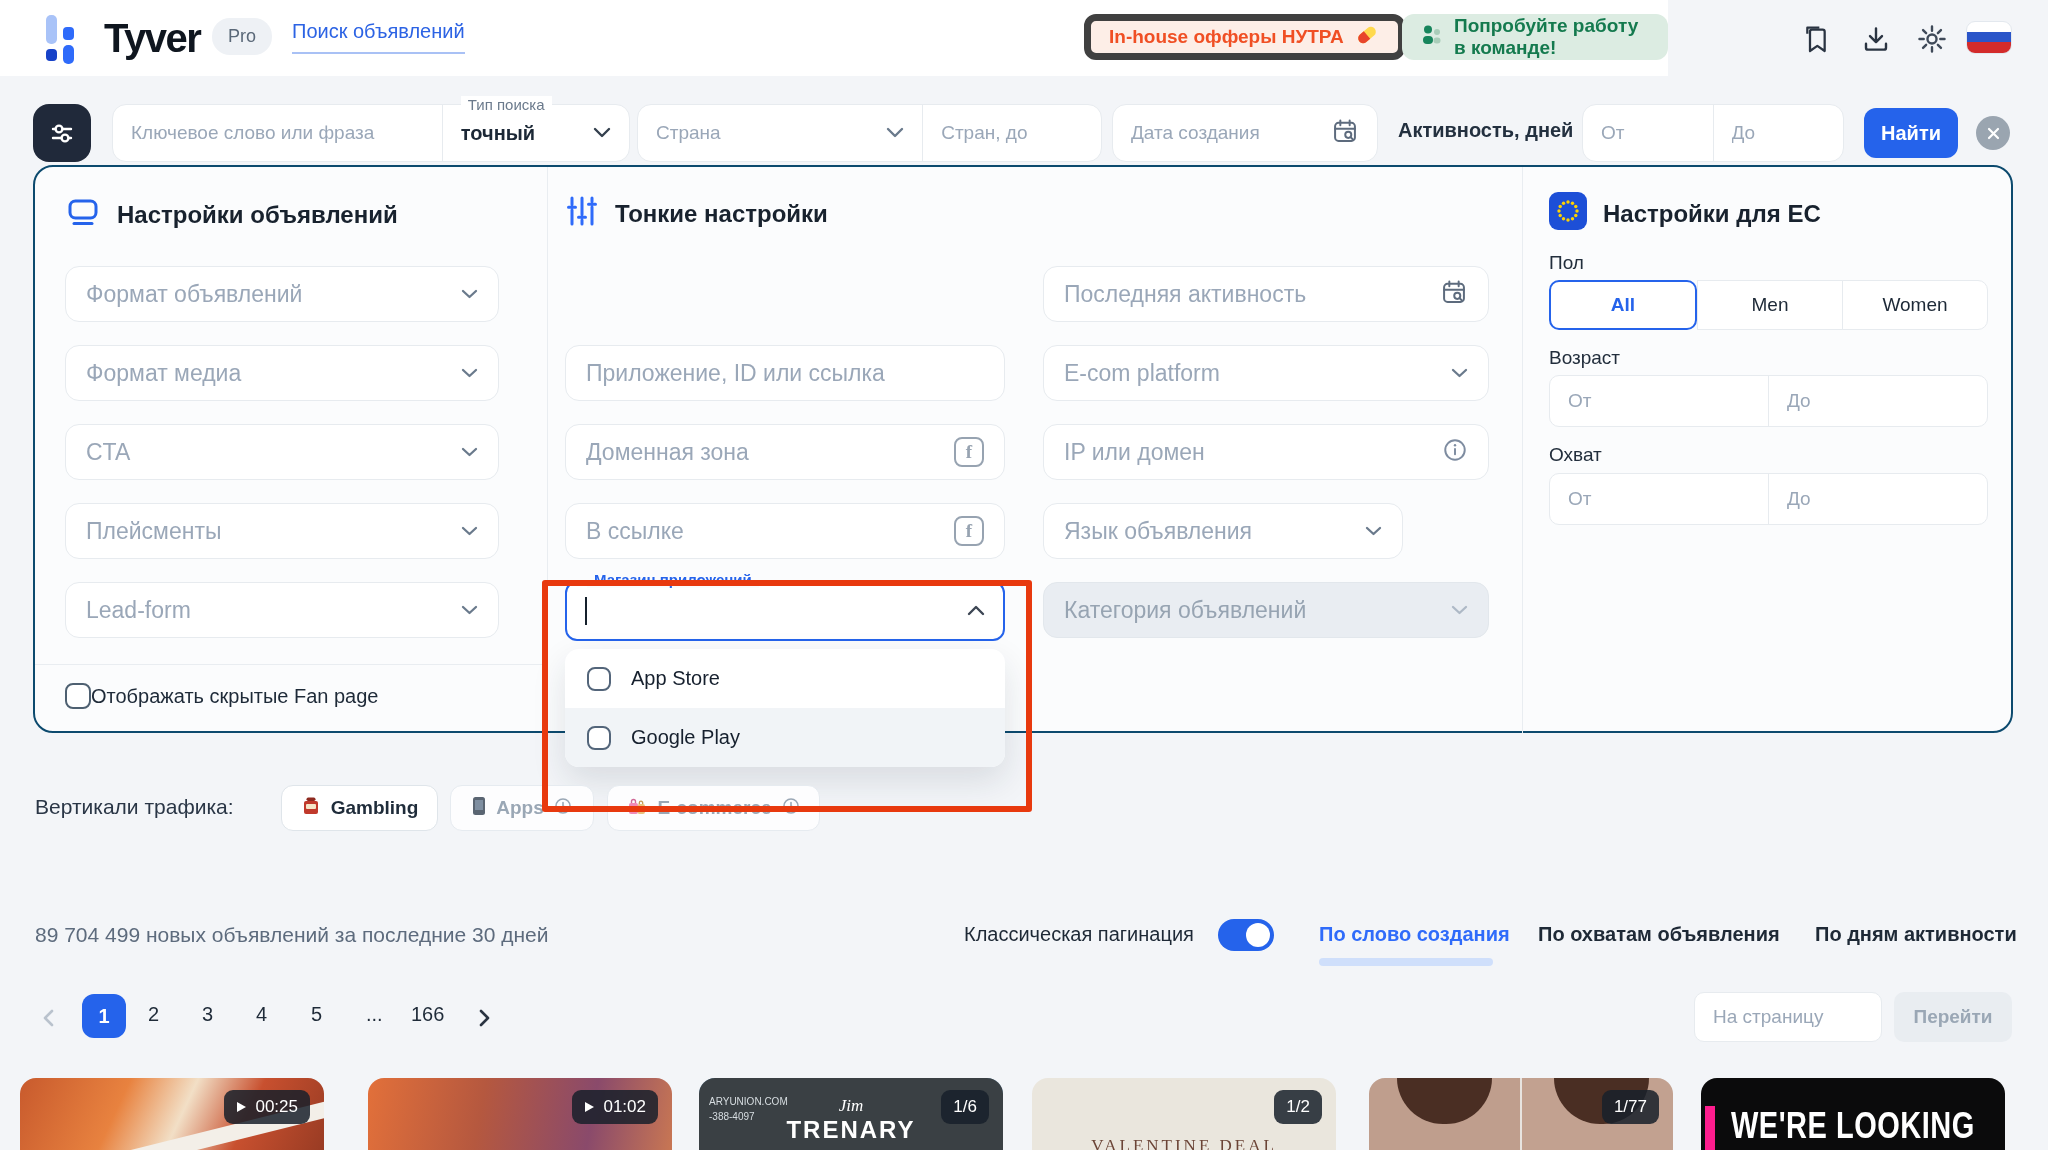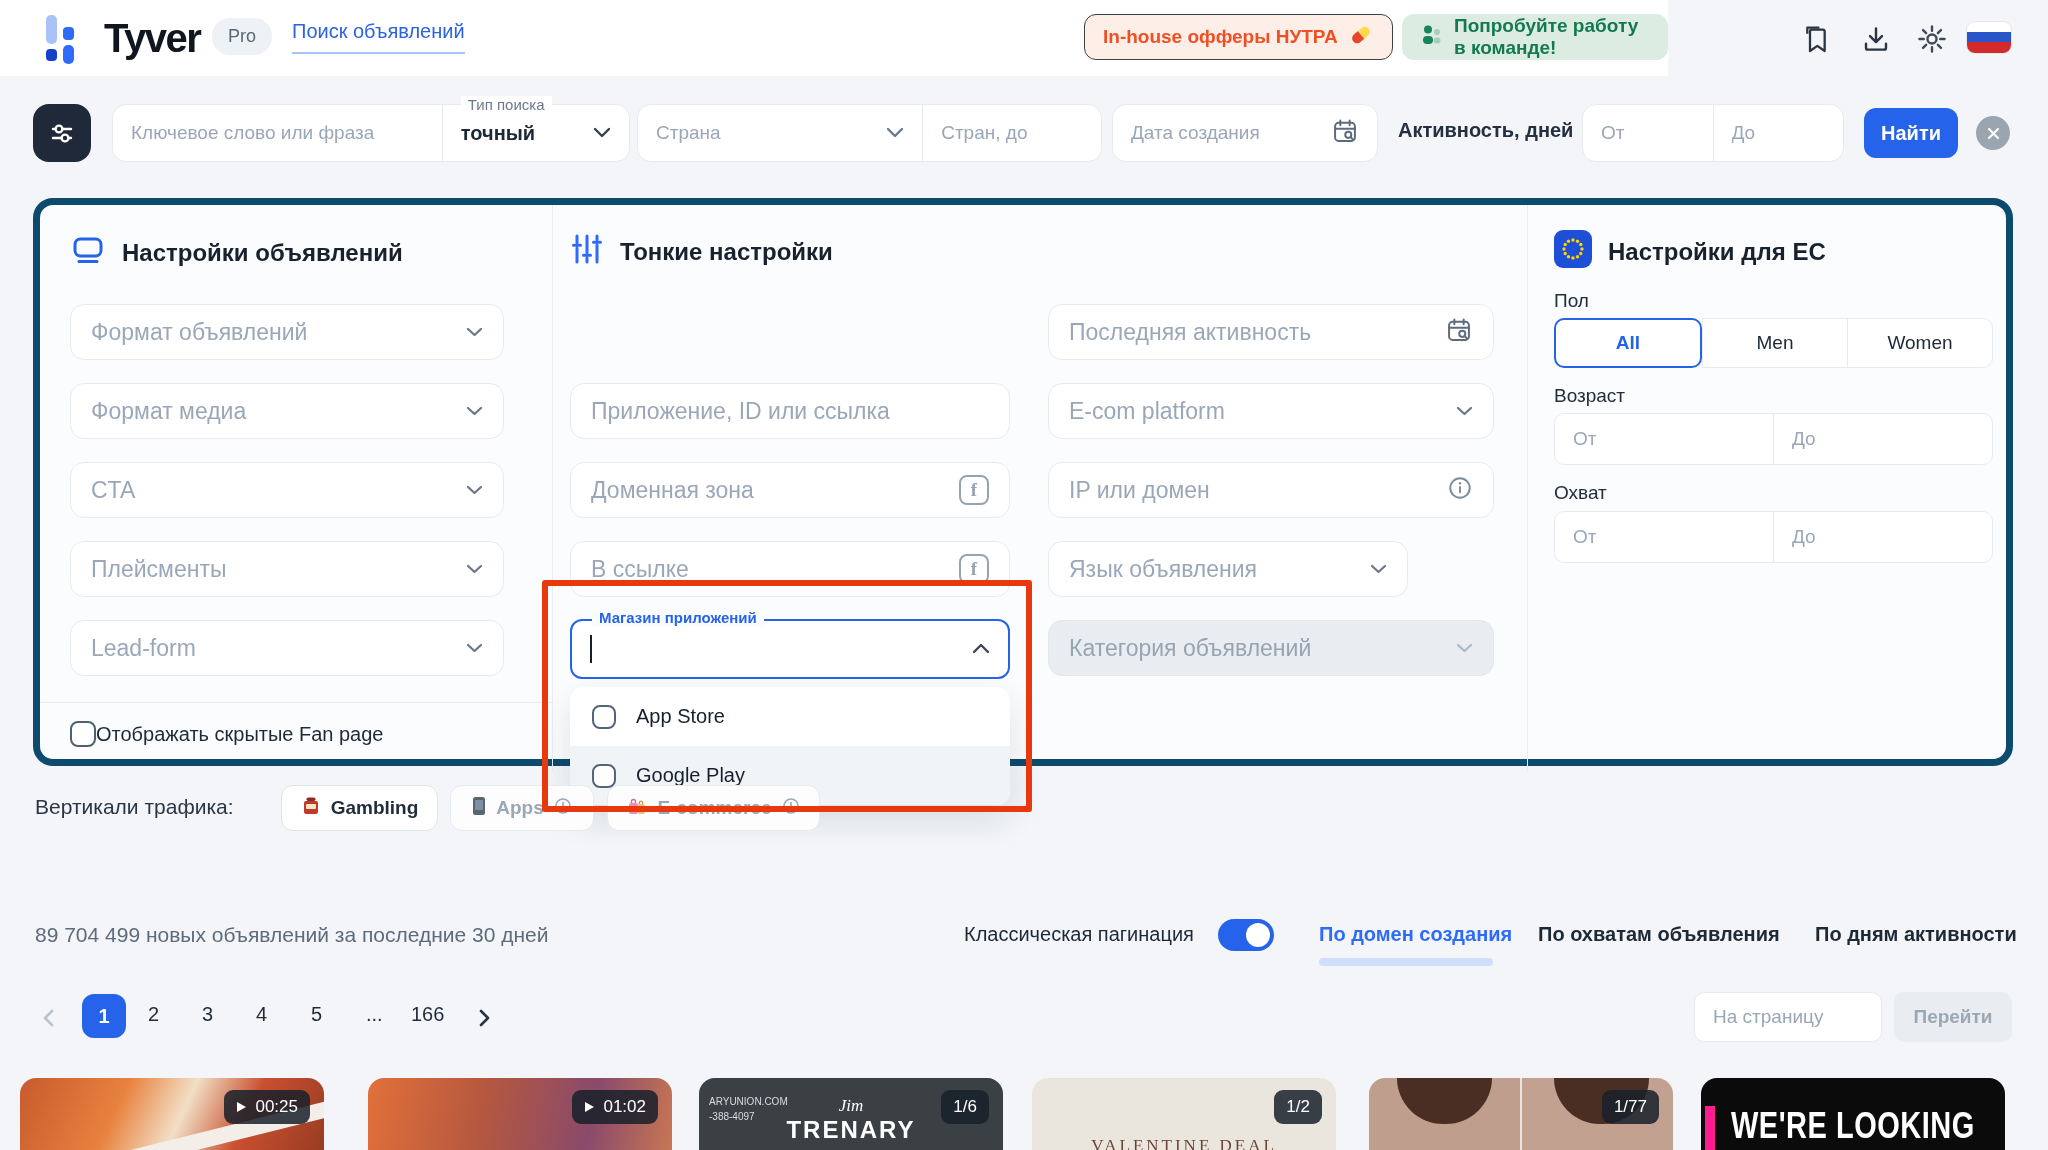--- a/index.html
+++ b/index.html
@@ -6,21 +6,21 @@
   body{width:2048px;height:1150px;position:relative;overflow:hidden;background:#f3f5f8;
        font-family:"Liberation Sans",sans-serif;color:#1d2937;}
   .abs{position:absolute}
   
   .hdr{position:absolute;top:0;left:0;width:1668px;height:76px;background:#ffffff}
   .logo-text{font-size:40px;font-weight:700;color:#0f161f;letter-spacing:-1.5px}
   .pro{background:#eef1f5;color:#5a6878;border-radius:18px;padding:8px 16px;font-size:18px}
   .nav-link{color:#2c63e4;font-size:20px;padding-bottom:9px;border-bottom:2px solid #a9c1f5}
   .hdr-pill{height:46px;border-radius:12px;display:flex;align-items:center;gap:10px;
             padding:0 18px;font-size:19px;font-weight:600;box-sizing:border-box}
-  .promo{background:#fdeee7;border:1px solid #404040;color:#f04f24}
+  .promo{background:#fdeee7;border:7px solid #404040;color:#f04f24}
   .team{background:#dcece2;color:#147a4e}
   .flag{width:46px;height:33px;border-radius:9px;border:1px solid #e3e8ee;box-sizing:border-box;
         background:linear-gradient(#ffffff 0 33%,#2a55c9 33% 66%,#d32b2b 66% 100%)}
   
   .ctrl{position:absolute;background:#fff;border:1px solid #e7ebef;border-radius:14px;height:58px;
         box-sizing:border-box;display:flex;align-items:stretch}
   .ctrl .seg{display:flex;align-items:center;padding:0 18px;position:relative;flex:1}
   .vdiv{width:1px;background:#e7ebef}
   .ph{color:#9aa7b8;font-size:19px}
   input.bare{border:none;outline:none;background:transparent;font-family:"Liberation Sans",sans-serif;
@@ -28,22 +28,22 @@
   input.bare::placeholder{color:#9aa7b8}
   .float-label{position:absolute;top:-9px;left:18px;font-size:15px;color:#6b7a8c;background:#fff;
                padding:0 7px;white-space:nowrap}
   .dark-btn{position:absolute;left:33px;top:0;width:58px;height:58px;border-radius:16px;background:#20293a;
             display:flex;align-items:center;justify-content:center}
   .find-btn{position:absolute;background:#2563eb;color:#fff;border-radius:12px;height:50px;
             display:flex;align-items:center;justify-content:center;font-size:20px;font-weight:600}
   .xcircle{position:absolute;width:34px;height:34px;border-radius:50%;background:#9aa5b0;
            display:flex;align-items:center;justify-content:center}
   
-  .panels{position:absolute;left:33px;top:198px;width:1980px;height:568px;background:#fbfcfd;
-          border:7px solid #0c4a6e;border-radius:20px;box-sizing:border-box}
+  .panels{position:absolute;left:33px;top:165px;width:1980px;height:568px;background:#fbfcfd;
+          border:2px solid #0c4a6e;border-radius:20px;box-sizing:border-box}
   .panel-title{font-size:24px;font-weight:700;color:#18222e;display:flex;align-items:center;gap:16px}
   .pfield{position:absolute;background:#fff;border:1px solid #e7ebef;border-radius:14px;height:56px;
           box-sizing:border-box;display:flex;align-items:center;padding:0 20px;gap:12px}
   .pfield .lbl{color:#9aa7b8;font-size:23px;flex:1;white-space:nowrap;overflow:hidden}
   .pfield.disabled{background:#e9edf2;border-color:#e2e7ec}
   .pdiv{position:absolute;background:#e9edf1}
   .fbox{width:30px;height:30px;border:2px solid #97a3b1;border-radius:8px;color:#97a3b1;
         display:flex;align-items:center;justify-content:center;font-size:19px;font-weight:700;
         font-family:"Liberation Serif",serif;box-sizing:border-box}
   .cbx{width:26px;height:26px;border:2px solid #4e6071;border-radius:8px;background:#fff;box-sizing:border-box}
@@ -437,21 +437,21 @@
         <path d="M9 5.5V9l2.5 1.5" stroke-linecap="round"></path>
       </svg>
   </span>
 </div>
 
 <div class="abs stats" style="left:35px;top:923px">89 704 499 новых объявлений за последние 30 дней</div>
 <div class="abs" style="left:964px;top:923px;font-size:20px;color:#1e2936">Классическая пагинация</div>
 <div class="toggle" style="left:1218px;top:919px">
     <span class="knob"></span>
   </div>
-<div class="tab active" style="left:1319px;top:923px">По домен создания</div>
+<div class="tab active" style="left:1319px;top:923px">По слово создания</div>
 <div class="tab-underline" style="left:1319px;top:958px;width:174px"></div>
 <div class="tab" style="left:1538px;top:923px">По охватам объявления</div>
 <div class="tab" style="left:1815px;top:923px">По дням активности</div>
 
 <div class="abs" style="left:42px;top:1008px">
   <svg width="14" height="20" viewBox="0 0 14 20">
       <path d="M10 3l-7 7 7 7" fill="none" stroke="#b9c2cd" stroke-width="2.6" stroke-linecap="round" stroke-linejoin="round"></path>
     </svg>
 </div>
 <div class="pactive" style="left:82px;top:994px">1</div>

